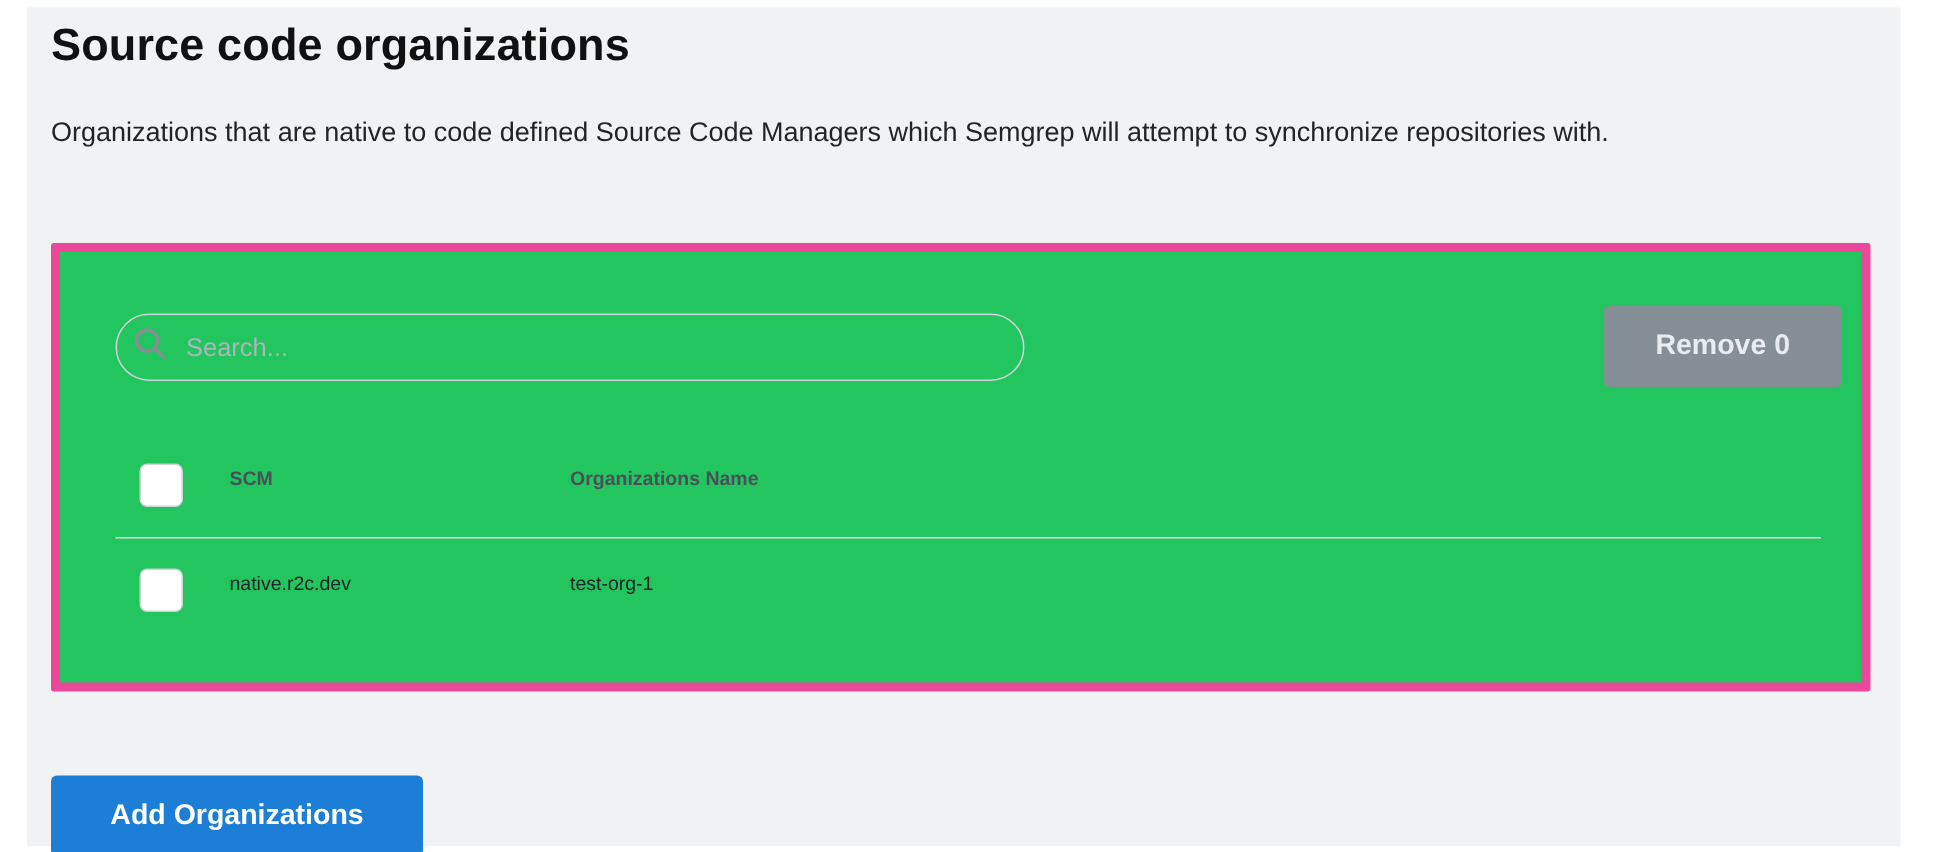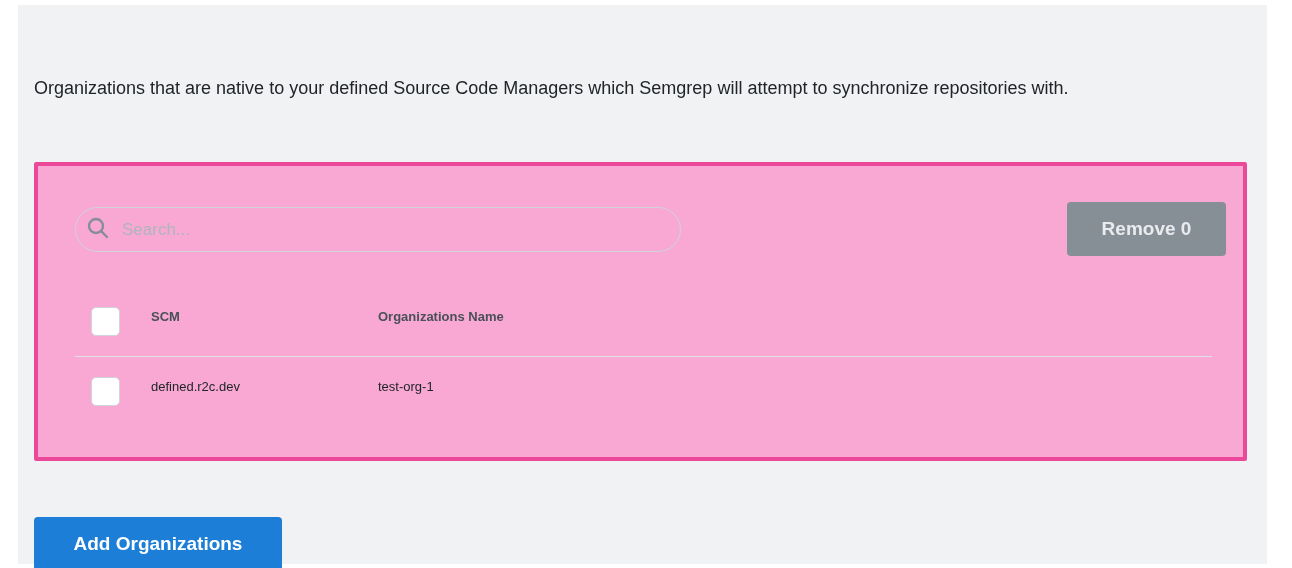--- a/index.html
+++ b/index.html
@@ -14,21 +14,21 @@
     .title {
       position: absolute; left: 16px; top: 9px;
       font-size: 30px; font-weight: bold; color: #111111; letter-spacing: 0.1px;
     }
     .desc {
       position: absolute; left: 16px; top: 67px; width: 1160px;
       font-size: 18px; line-height: 32px; color: #212529;
     }
     .card {
       position: absolute; left: 16px; top: 157px; width: 1213px; height: 299px;
-      background: #f9a8d4; border: 4px solid #ec4899; border-radius: 2px;
+      background: #22c55e; border: 6px solid #ec4899; border-radius: 2px;
     }
     .search {
       position: absolute; left: 37px; top: 41px; width: 606px; height: 45px;
       border: 1.5px solid #ced4da; border-radius: 23px;
       display: flex; align-items: center; padding-left: 10px;
     }
     .search svg { width: 24px; height: 24px; flex: none; }
     .search input {
       border: none; outline: none; background: transparent;
       font-family: "Liberation Sans", "DejaVu Sans", sans-serif;
@@ -60,21 +60,22 @@
       background: #1c7ed6; border: none; border-radius: 4px;
       color: #ffffff; font-size: 19px; font-weight: bold;
       font-family: "Liberation Sans", "DejaVu Sans", sans-serif;
       margin-top: 31px;
     }
   </style>
 </head>
 <body>
 
 <div class="panel">
-  <p class="desc">Organizations that are native to your defined Source Code Managers which Semgrep will attempt to synchronize repositories with.</p>
+  <h1 class="title">Source code organizations</h1>
+  <p class="desc">Organizations that are native to code defined Source Code Managers which Semgrep will attempt to synchronize repositories with.</p>
 
   <div class="card">
     <div class="search">
       <span>
         <svg viewBox="0 0 24 24" fill="none" stroke="#868e96" stroke-width="2.4" stroke-linecap="round">
           <circle cx="10" cy="10" r="7"></circle>
           <line x1="15.2" y1="15.2" x2="21" y2="21"></line>
         </svg>
       </span>
       <input type="text" placeholder="Search..." style="">
@@ -83,20 +84,20 @@
     <button class="remove-btn">Remove 0</button>
 
     <div class="table">
       <div class="row header">
         <span class="checkbox"></span>
         <span class="cell col-scm">SCM</span>
         <span class="cell col-org">Organizations Name</span>
       </div>
       <div class="row body">
         <span class="checkbox"></span>
-        <span class="cell col-scm">defined.r2c.dev</span>
+        <span class="cell col-scm">native.r2c.dev</span>
         <span class="cell col-org">test-org-1</span>
       </div>
     </div>
   </div>
 
   <button class="add-btn">Add Organizations</button>
 </div>
 
 </body></html>

